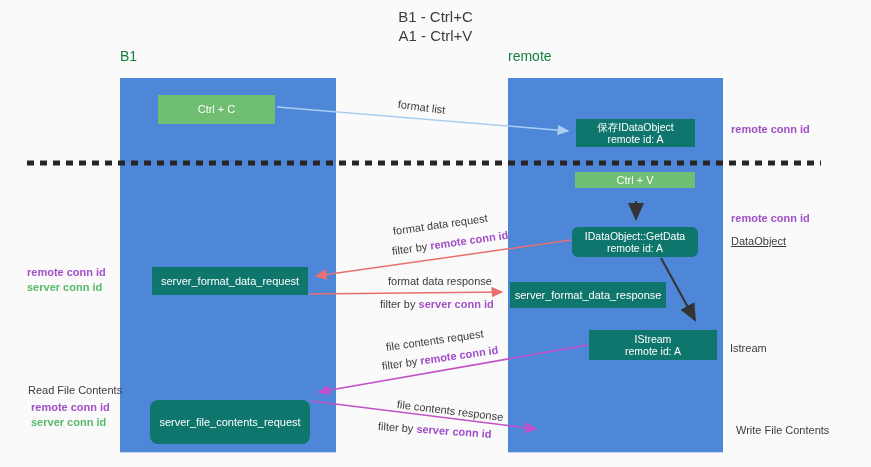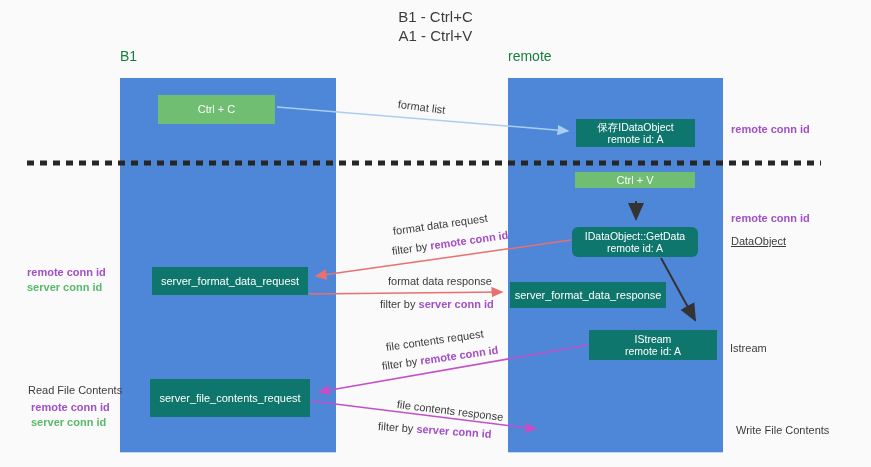--- a/index.html
+++ b/index.html
@@ -84,21 +84,21 @@
 
   <div class="abs node orange" style="left:510px;top:282px;width:156px;height:26px;">server_format_data_response</div>
 
   <div class="abs node orange" style="left:152px;top:267px;width:156px;height:28px;">server_format_data_request</div>
 
   <div class="abs node orange" style="left:589px;top:330px;width:128px;height:30px;font-size:10.5px;line-height:12px;">
     <div>IStream</div>
     <div>remote id: A</div>
   </div>
 
-  <div class="abs node orange" style="left:150px;top:379px;width:160px;height:38px;">server_file_contents_request</div>
+  <div class="abs node orange" style="left:150px;top:400px;width:160px;height:44px;border-radius:8px;">server_file_contents_request</div>
 
 
   <div class="abs lbl rot-dn" style="left:398px;top:98px;">format list</div>
 
   <div class="abs lbl rot-up" style="left:393px;top:225px;">format data request</div>
   <div class="abs lbl rot-up" style="left:392px;top:245px;">
     <span>filter by </span><span class="purple">remote conn id</span>
   </div>
 
   <div class="abs lbl" style="left:388px;top:275px;">format data response</div>

